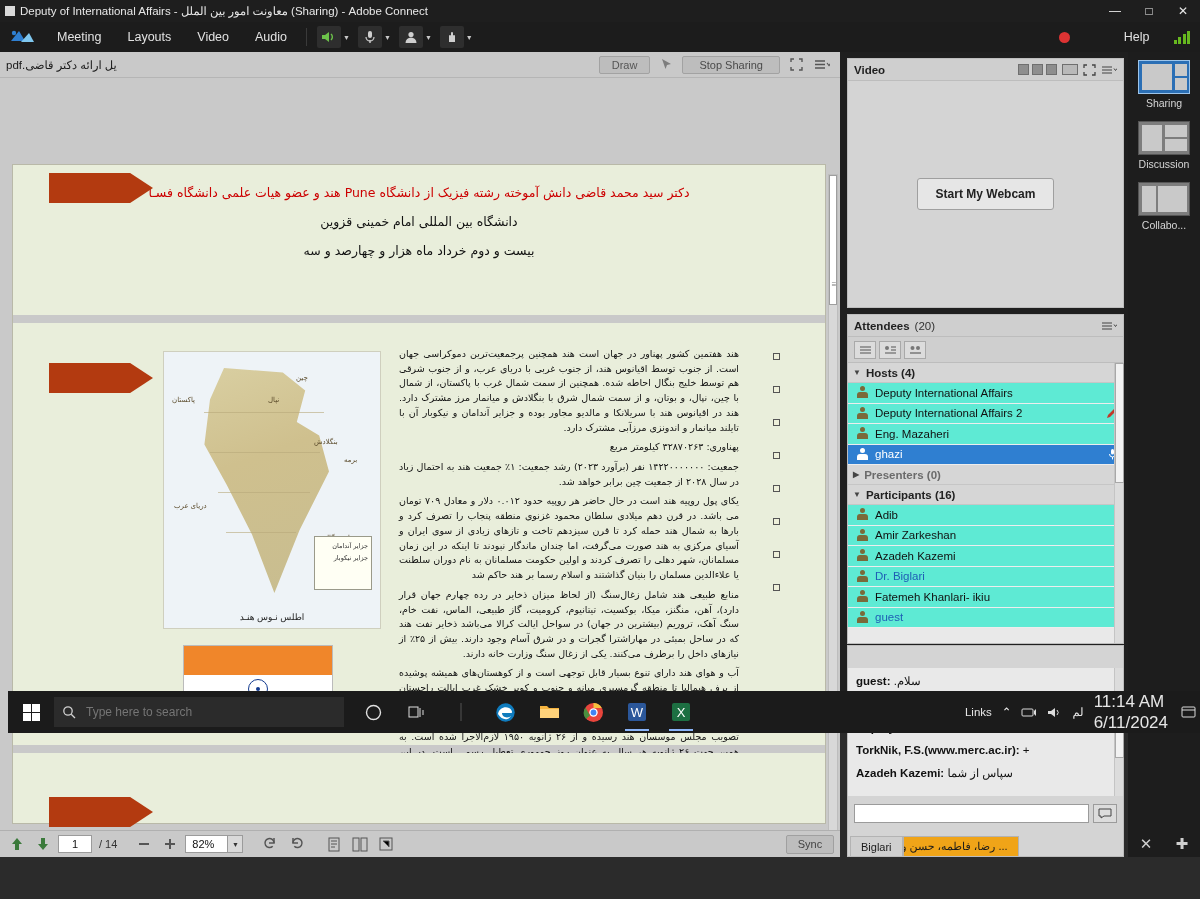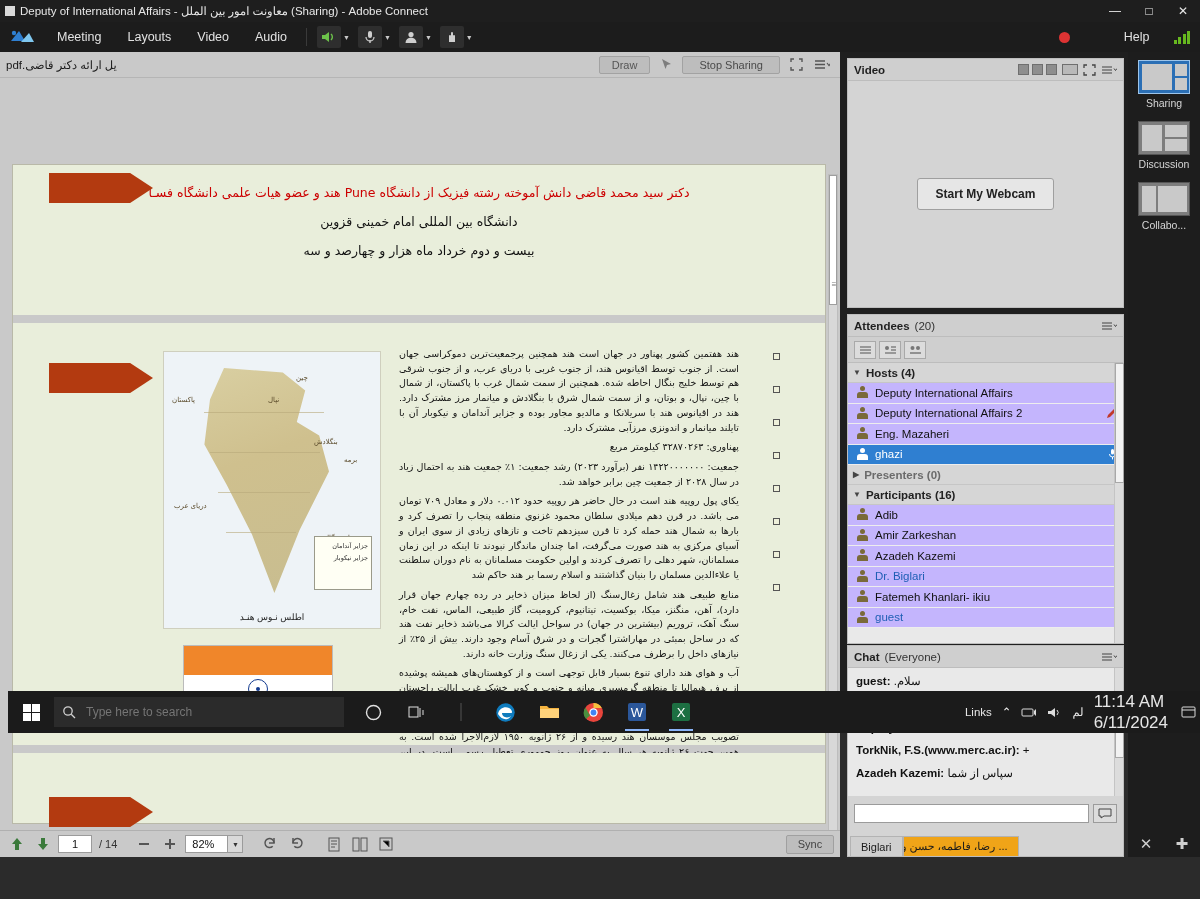--- a/index.html
+++ b/index.html
@@ -182,21 +182,21 @@
   .att-list { position: absolute; top: 48px; left: 0; right: 0; bottom: 0; background: #e9e9e9; overflow: hidden; }
   .grp {
     display: flex; align-items: center; height: 20px; background: #d6d6d6;
     font-size: 11.5px; font-weight: bold; color: #222; padding-left: 5px;
     border-bottom: 1px solid #c6c6c6;
   }
   .grp .tri { font-size: 8px; margin-right: 5px; color: #444; }
   .grp.collapsed { color: #6b6b6b; }
   .att {
     display: flex; align-items: center; height: 20.5px; font-size: 11.5px; color: #111;
-    padding-left: 8px; border-bottom: 1px solid #ededed; background: #c4b5fd;
+    padding-left: 8px; border-bottom: 1px solid #ededed; background: #5eead4;
   }
   .att.sel { background: #2f7fd1; color: #fff; }
   .att.blue { color: #1f5fb5; }
   .att .uicon {
     width: 13px; height: 13px; margin-right: 6px; flex: none;
     position: relative;
   }
   .att .uicon::before {
     content: ""; position: absolute; left: 4px; top: 0; width: 5px; height: 5px; border-radius: 50%;
     background: #7a6a3a;
@@ -634,32 +634,20 @@
         <span class="uicon"></span>
         <span>guest</span>
       </div>
     </div>
     <div class="att-scroll">
       <div class="att-thumb"></div>
     </div>
   </div>
 
   <div class="pod chatpod">
-    <div class="pod-head">
-      <span>Chat</span>
-      <span class="count">(Everyone)</span>
-      <div class="pod-head-right">
-        <div>
-          <svg width="16" height="10" viewBox="0 0 16 10">
-              <path d="M1 2h10M1 5h10M1 8h10" stroke="#444" stroke-width="1.2"></path>
-              <path d="M13 3.5l1.5 2 1.5-2" stroke="#444" fill="none"></path>
-            </svg>
-        </div>
-      </div>
-    </div>
     <div class="chat-area">
       <div class="chat-msg">
         <b>guest:</b>
         <span class="rtl-txt">سلام.</span>
       </div>
       <div class="chat-msg">
         <b>ghazi:</b>
         <span class="rtl-txt">تشکر</span>
       </div>
       <div class="chat-msg">

